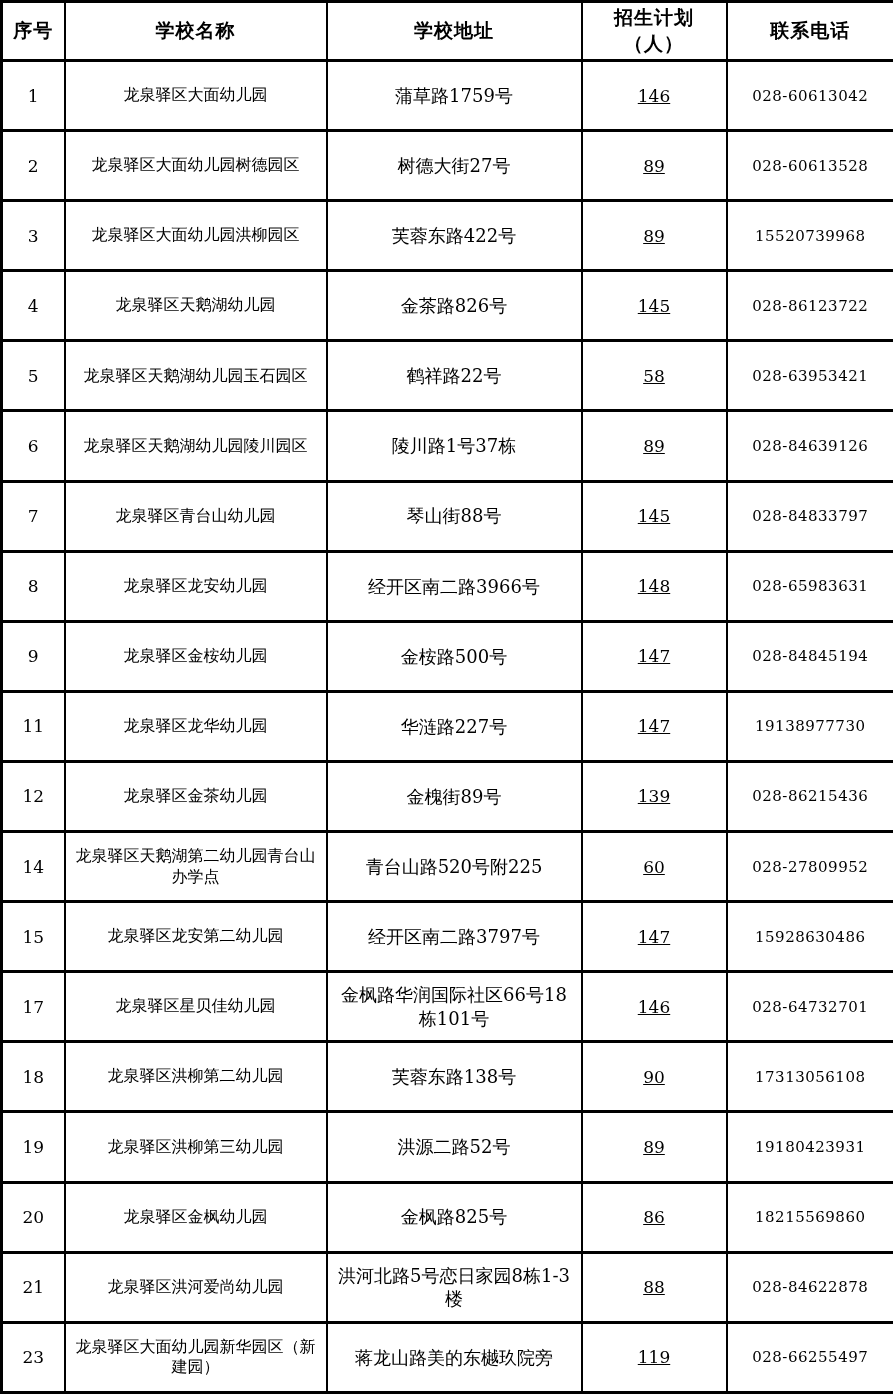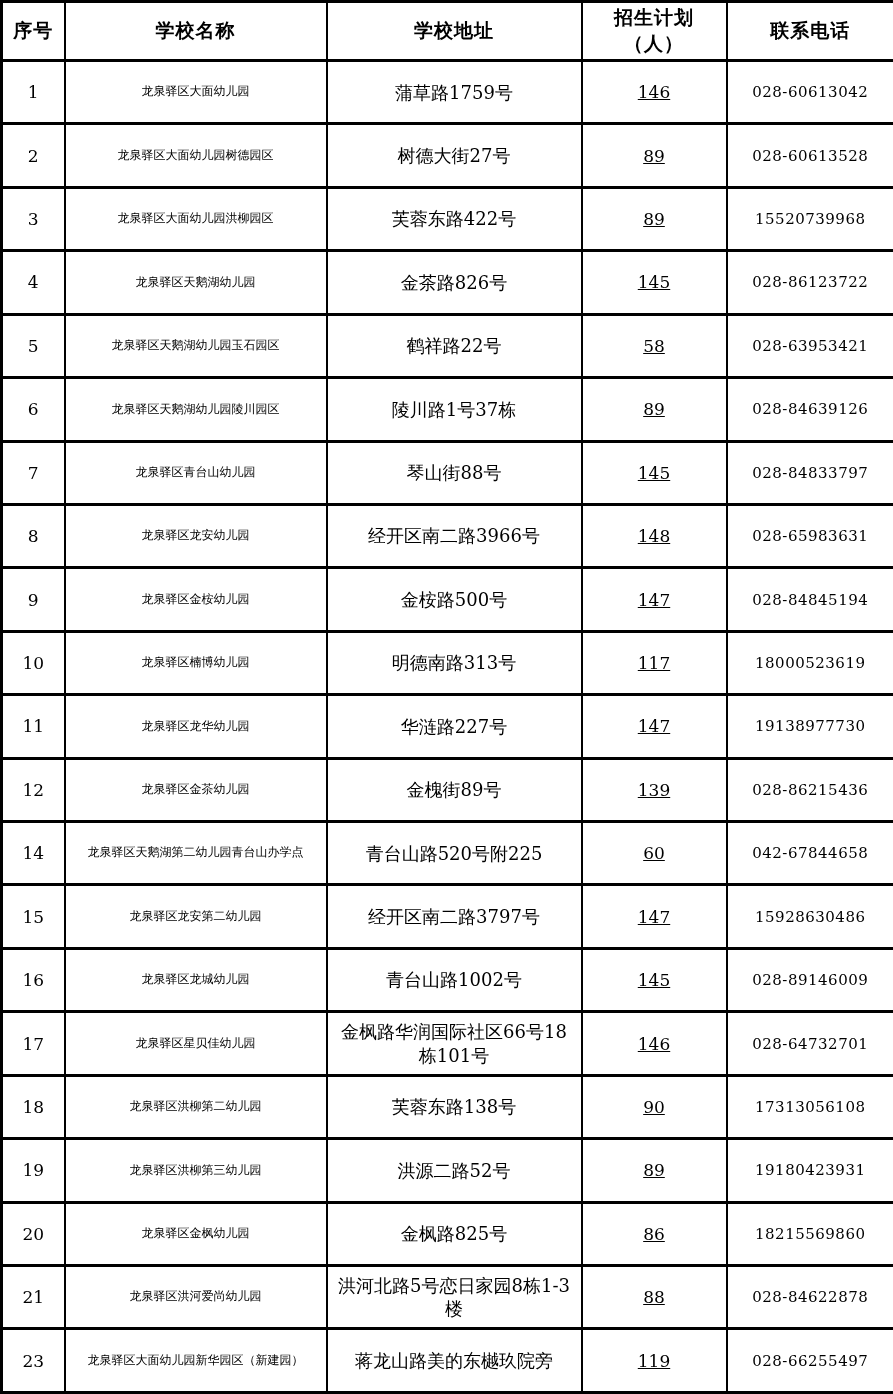--- a/index.html
+++ b/index.html
@@ -38,21 +38,21 @@
     word-break: break-all;
   }
   table.roster thead tr { height: 58px; }
   table.roster tbody tr { height: 58px; }
   th.hdr {
     font-size: 19px;
     font-weight: bold;
     letter-spacing: 1px;
   }
   td.c-no     { font-size: 17px; }
-  td.c-name   { font-size: 12px; line-height: 1.3; }
+  td.c-name   { font-size: 16px; line-height: 1.3; }
   td.c-addr   { font-size: 18px; line-height: 1.3; }
   td.c-plan   { font-size: 17px; text-decoration: underline; }
   td.c-phone  { font-size: 15px; letter-spacing: 0.5px; }
 </style>
 </head>
 <body>
 
 <div class="page">
   <table class="roster">
     <colgroup>
@@ -129,62 +129,48 @@
           <td class="c-phone">028-65983631</td>
         </tr>
         <tr>
           <td class="c-no">9</td>
           <td class="c-name">龙泉驿区金桉幼儿园</td>
           <td class="c-addr">金桉路500号</td>
           <td class="c-plan">147</td>
           <td class="c-phone">028-84845194</td>
         </tr>
         <tr>
-          <td class="c-no">10</td>
-          <td class="c-name">龙泉驿区楠博幼儿园</td>
-          <td class="c-addr">明德南路313号</td>
-          <td class="c-plan">117</td>
-          <td class="c-phone">18000523619</td>
-        </tr>
-        <tr>
           <td class="c-no">11</td>
           <td class="c-name">龙泉驿区龙华幼儿园</td>
           <td class="c-addr">华涟路227号</td>
           <td class="c-plan">147</td>
           <td class="c-phone">19138977730</td>
         </tr>
         <tr>
           <td class="c-no">12</td>
           <td class="c-name">龙泉驿区金茶幼儿园</td>
           <td class="c-addr">金槐街89号</td>
           <td class="c-plan">139</td>
           <td class="c-phone">028-86215436</td>
         </tr>
         <tr>
           <td class="c-no">14</td>
           <td class="c-name">龙泉驿区天鹅湖第二幼儿园青台山办学点</td>
           <td class="c-addr">青台山路520号附225</td>
           <td class="c-plan">60</td>
-          <td class="c-phone">042-67844658</td>
+          <td class="c-phone">028-27809952</td>
         </tr>
         <tr>
           <td class="c-no">15</td>
           <td class="c-name">龙泉驿区龙安第二幼儿园</td>
           <td class="c-addr">经开区南二路3797号</td>
           <td class="c-plan">147</td>
           <td class="c-phone">15928630486</td>
         </tr>
         <tr>
-          <td class="c-no">16</td>
-          <td class="c-name">龙泉驿区龙城幼儿园</td>
-          <td class="c-addr">青台山路1002号</td>
-          <td class="c-plan">145</td>
-          <td class="c-phone">028-89146009</td>
-        </tr>
-        <tr>
           <td class="c-no">17</td>
           <td class="c-name">龙泉驿区星贝佳幼儿园</td>
           <td class="c-addr">金枫路华润国际社区66号18栋101号</td>
           <td class="c-plan">146</td>
           <td class="c-phone">028-64732701</td>
         </tr>
         <tr>
           <td class="c-no">18</td>
           <td class="c-name">龙泉驿区洪柳第二幼儿园</td>
           <td class="c-addr">芙蓉东路138号</td>

